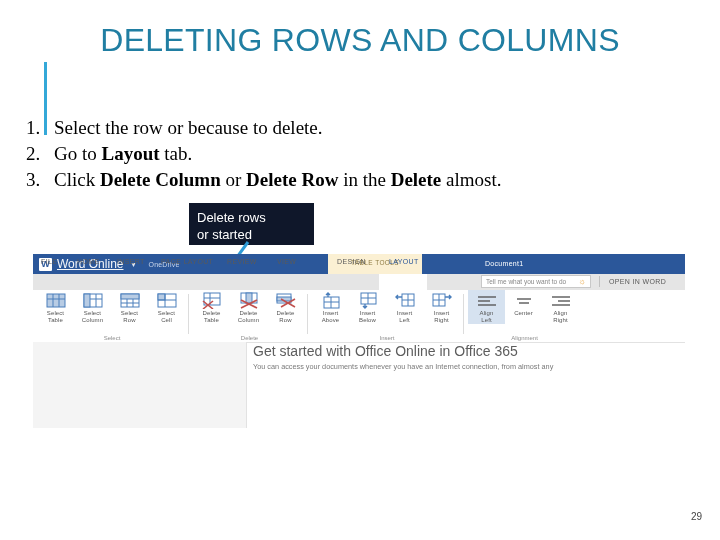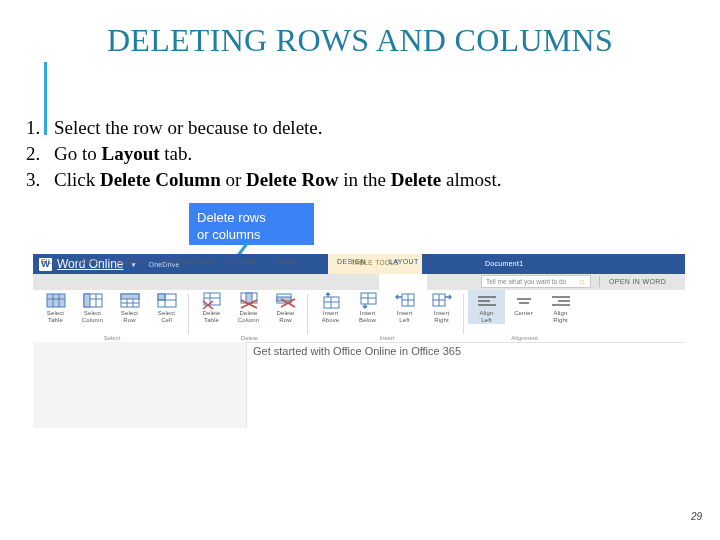--- a/index.html
+++ b/index.html
@@ -16,21 +16,21 @@
   }
 
   
   .slide-title {
     position: absolute;
     left: 60px;
     top: 22px;
     width: 600px;
     text-align: center;
     color: #207EA2;
-    font-family: Liberation Serif, serif;
+    font-family: Liberation Sans, sans-serif;
     font-size: 32px;
     line-height: 37px;
     font-weight: 400;
     letter-spacing: 0.3px;
   }
 
   
   .accent-bar {
     position: absolute;
     left: 44px;
@@ -65,21 +65,21 @@
   }
   .step-text b { font-weight: bold; }
 
   
   .callout {
     position: absolute;
     left: 189px;
     top: 203px;
     width: 125px;
     height: 42px;
-    background: #3b82f6;
+    background: #0f172a;
     color: #ffffff;
     font-family: "Liberation Sans", sans-serif;
     font-size: 13px;
     line-height: 17px;
     padding: 6px 16px 0 8px;
     box-sizing: border-box;
   }
 
   
   .callout-arrow {
@@ -293,39 +293,38 @@
   }
 
   
   .docarea {
     position: absolute;
     left: 220px; top: 90px;
     width: 432px;
   }
   .doc-h {
     color: #5D5D5D;
-    font-size: 11px;
+    font-size: 14px;
     line-height: 15px;
     margin-bottom: 3px;
   }
   .doc-p {
     color: #7A7A7A;
     font-size: 7.3px;
     line-height: 10.5px;
     margin-bottom: 7px;
   }
 
   
   .pagenum {
     position: absolute;
     right: 18px;
     bottom: 18px;
     color: #444444;
     font-size: 10px;
-    font-style: italic;
   }
 </style>
 </head>
 <body>
 
 <div class="slide-title">DELETING ROWS AND COLUMNS</div>
 
 <div class="accent-bar"></div>
 
 <div class="steps">
@@ -342,21 +341,21 @@
 
   <div class="step-row">
     <span class="step-num">3.</span>
     <span class="step-text"><span>Click </span><b>Delete Column</b><span> or </span><b>Delete Row</b><span> in the </span><b>Delete</b><span> almost.</span></span>
   </div>
 
 </div>
 
 <div class="callout">
   <div>Delete rows</div>
-  <div>or columns</div>
+  <div>or started</div>
 </div>
 
 <svg class="callout-arrow" viewBox="0 0 100 90">
   <line x1="78" y1="2" x2="20" y2="82" stroke="#2E9BD6" stroke-width="3"></line>
 </svg>
 
 <div class="shot">
 
   <div class="shot-topbar"></div>
   <div class="shot-brandwrap">
@@ -587,17 +586,18 @@
       </div>
       <div class="rgroup-name">Alignment</div>
     </div>
 
   </div>
 
   <div class="leftpane"></div>
 
   <div class="docarea">
     <div class="doc-h">Get started with Office Online in Office 365</div>
+    <div class="doc-p">You can access your documents whenever you have an Internet connection, from almost any</div>
   </div>
 
 </div>
 
 <div class="pagenum">29</div>
 
 </body></html>

